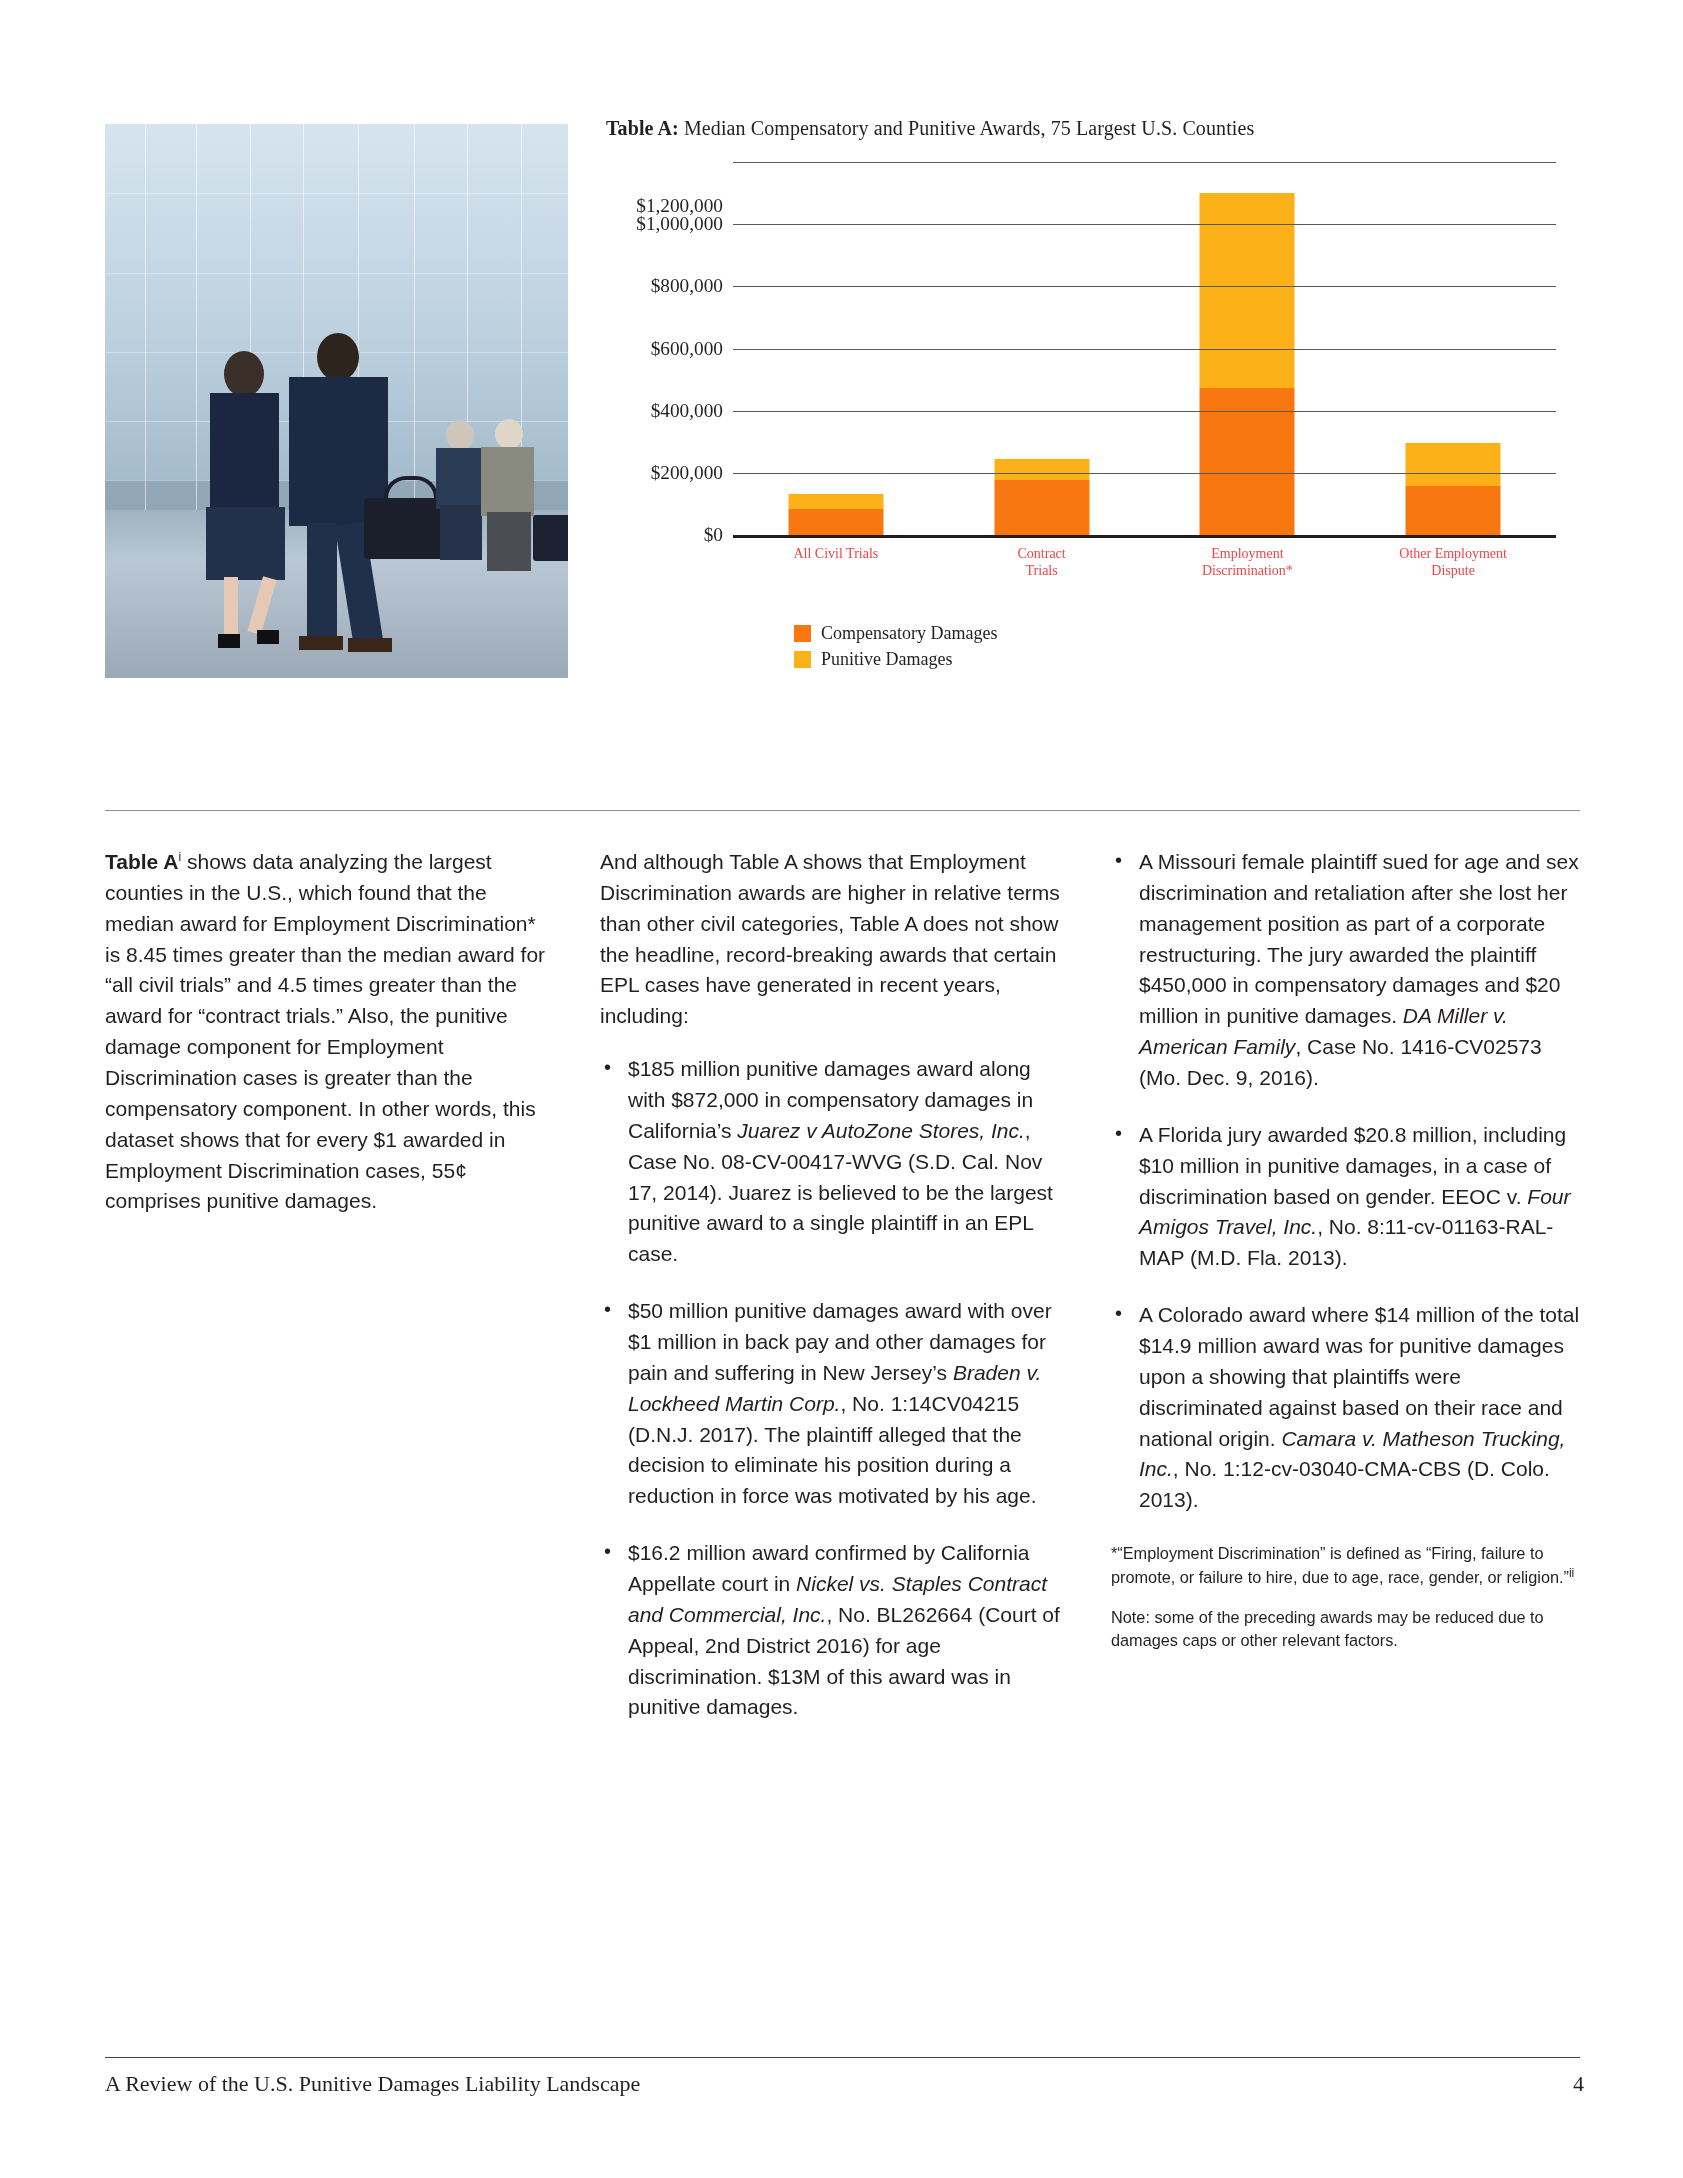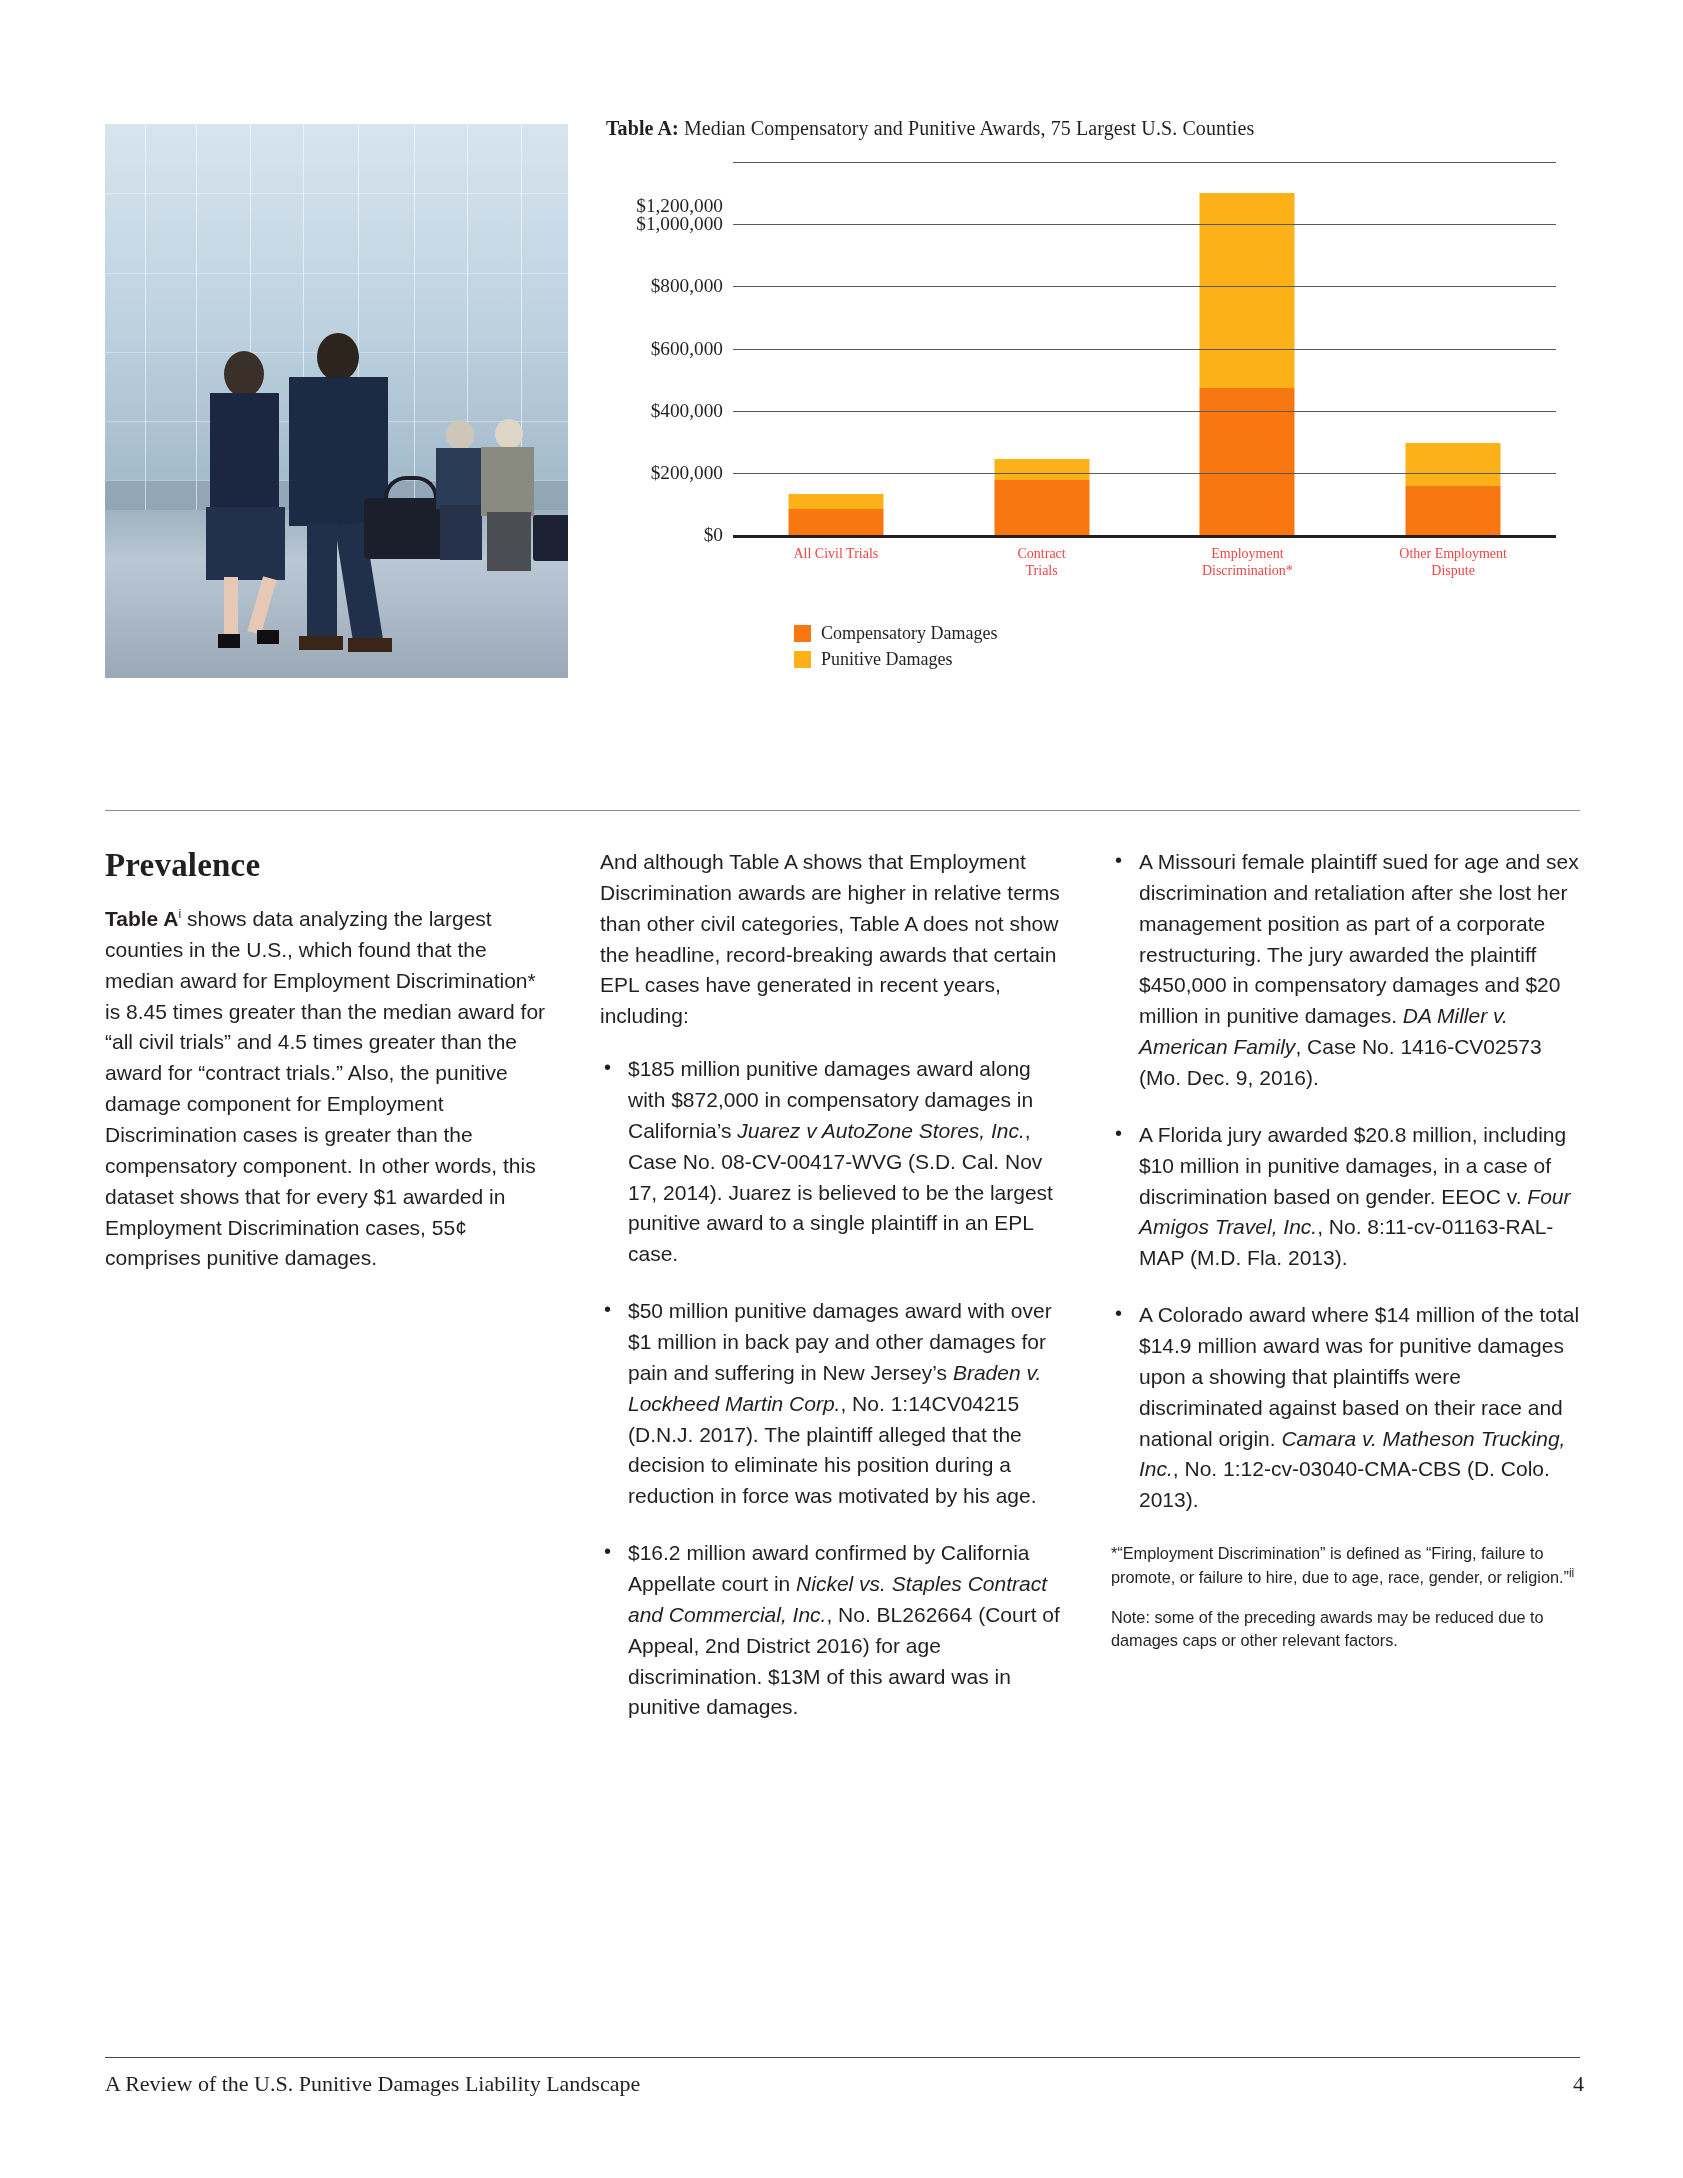--- a/index.html
+++ b/index.html
@@ -243,21 +243,20 @@
           </div>
       </div>
     </div>
   </div>
 
   <div class="rule rule-top"></div>
 
   <div class="cols">
 
     <div class="col col1">
-      <h2 class="sec">Prevalence</h2>
       <p class="body">
         <b>Table A</b><sup class="note">i</sup><span> shows data analyzing the largest counties in the U.S., which found that the median award for Employment Discrimination* is 8.45 times greater than the median award for “all civil trials” and 4.5 times greater than the award for “contract trials.” Also, the punitive damage component for Employment Discrimination cases is greater than the compensatory component. In other words, this dataset shows that for every $1 awarded in Employment Discrimination cases, 55¢ comprises punitive damages.</span>
       </p>
     </div>
 
     <div class="col col2">
       <p class="body">And although Table A shows that Employment Discrimination awards are higher in relative terms than other civil categories, Table A does not show the headline, record-breaking awards that certain EPL cases have generated in recent years, including:</p>
       <ul class="bullets" id="c2-list">
           <li class="body"><span>$185 million punitive damages award along with $872,000 in compensatory damages in California’s </span><i>Juarez v AutoZone Stores, Inc.</i><span>, Case No. 08-CV-00417-WVG (S.D. Cal. Nov 17, 2014). Juarez is believed to be the largest punitive award to a single plaintiff in an EPL case.</span></li>
           <li class="body"><span>$50 million punitive damages award with over $1 million in back pay and other damages for pain and suffering in New Jersey’s </span><i>Braden v. Lockheed Martin Corp.</i><span>, No. 1:14CV04215 (D.N.J. 2017). The plaintiff alleged that the decision to eliminate his position during a reduction in force was motivated by his age.</span></li>

